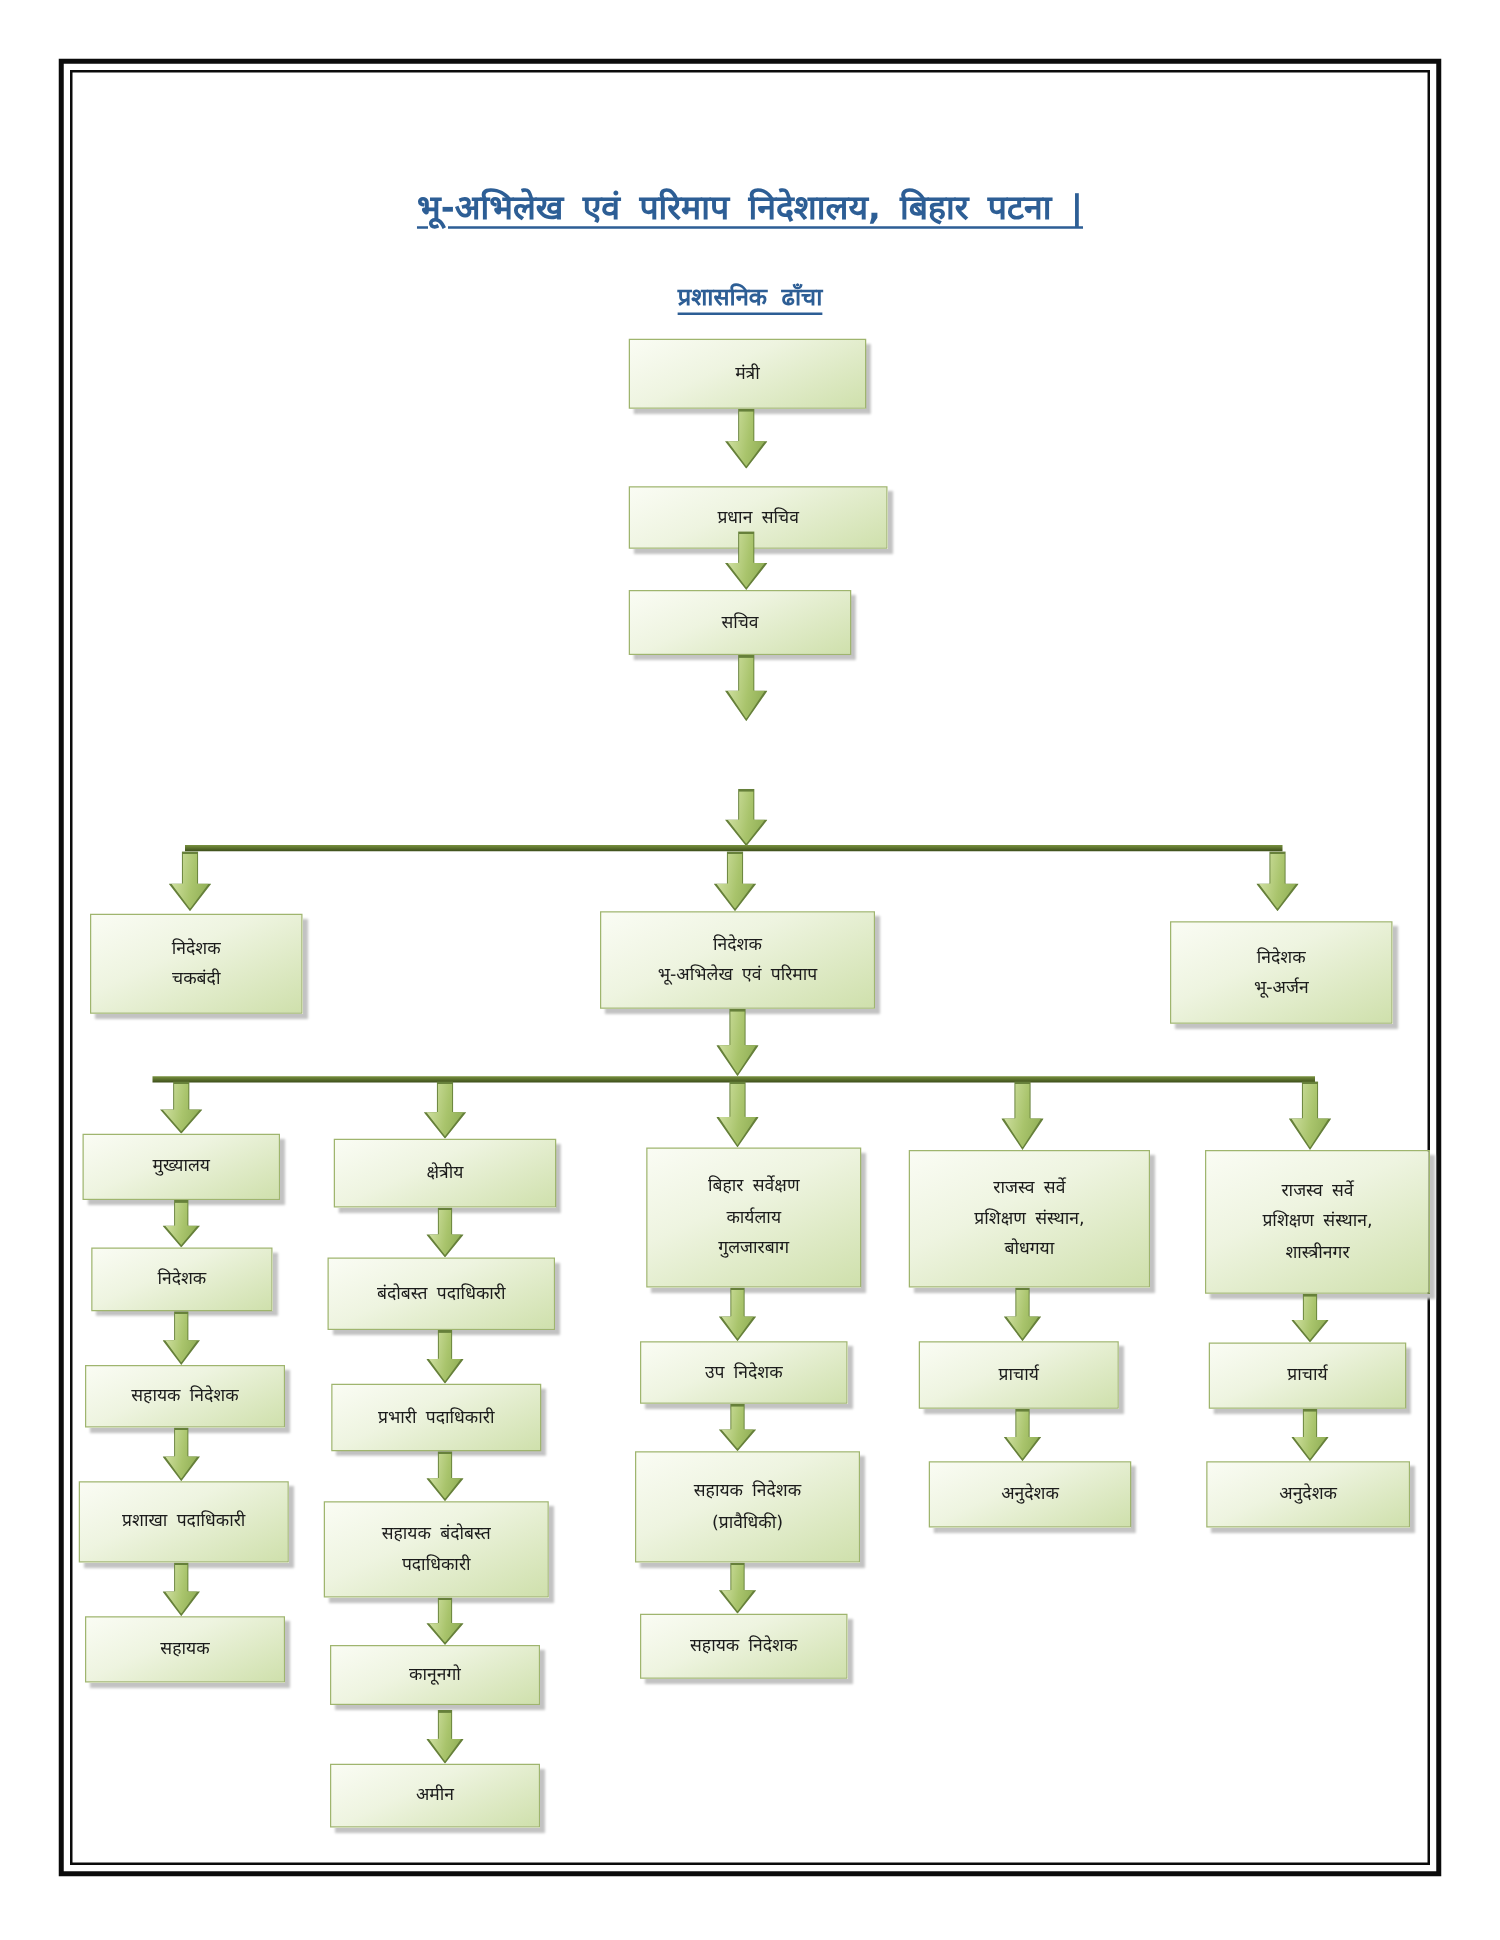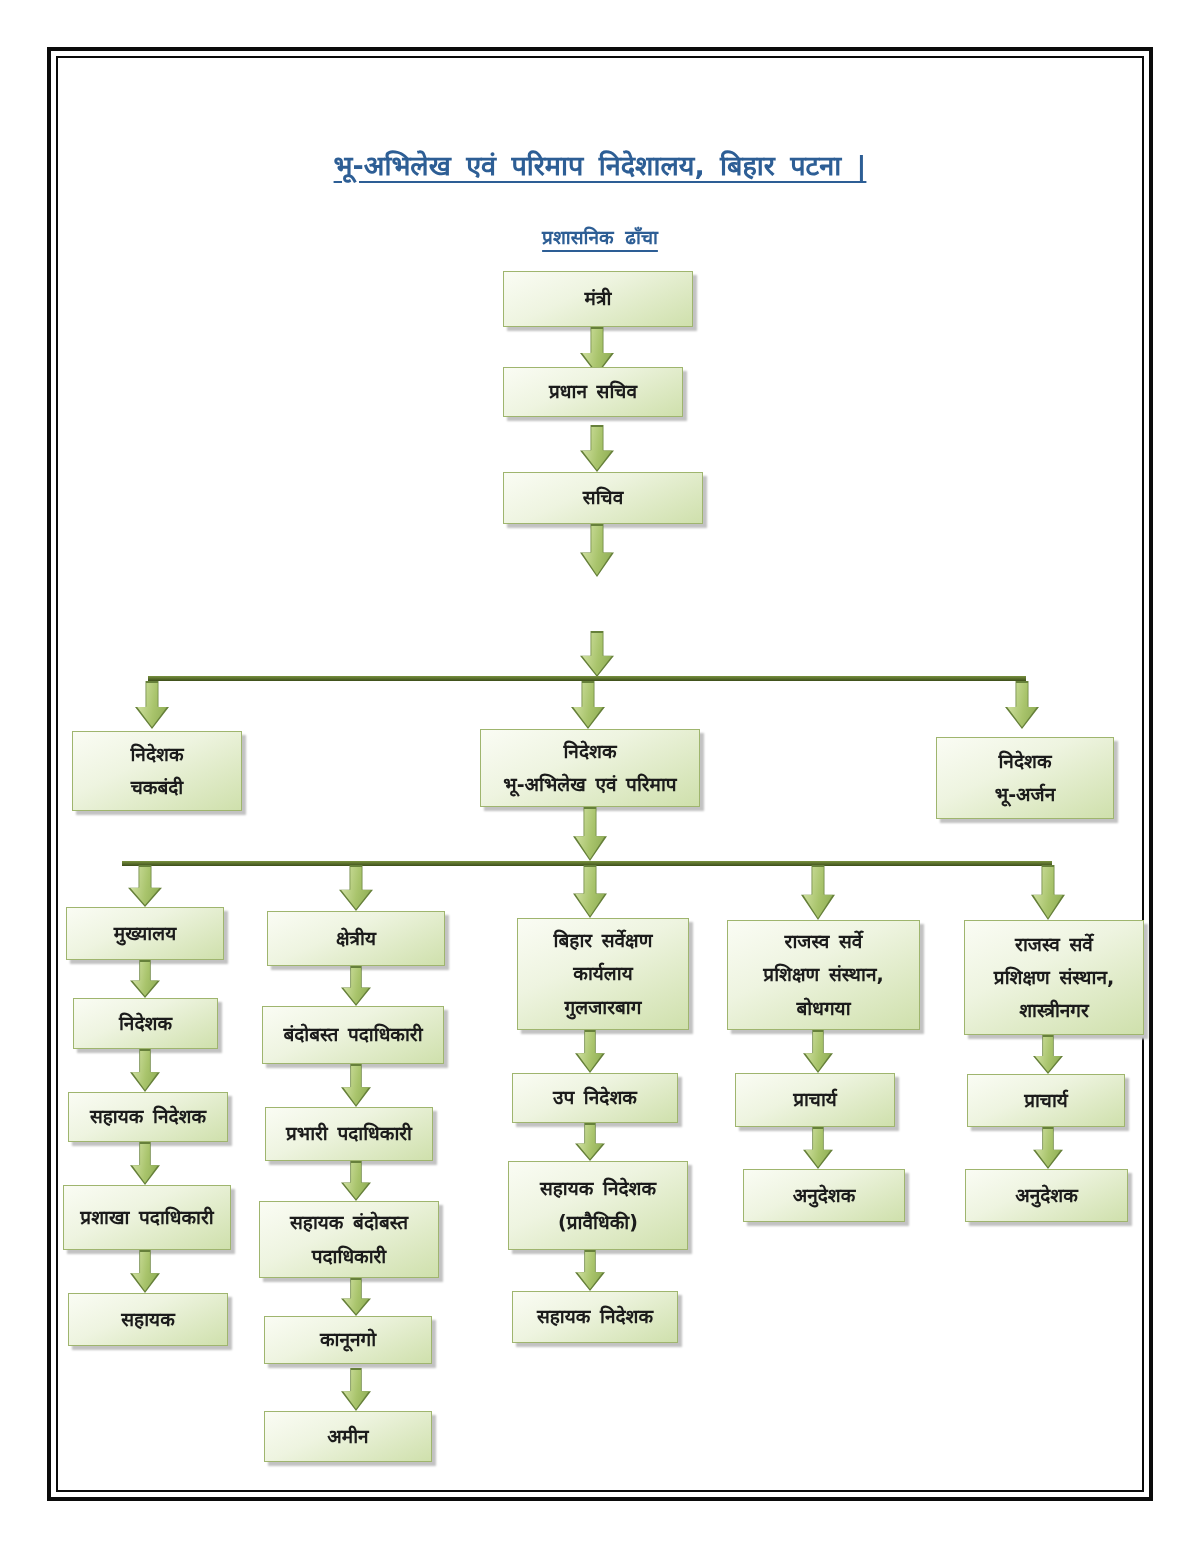--- a/index.html
+++ b/index.html
@@ -20,21 +20,21 @@
     color:#2d5e95;font-size:19px;font-weight:bold;word-spacing:5px;
     text-decoration:underline;text-underline-offset:6px;text-decoration-thickness:2px;
   }
   .node{
     position:absolute;
     background:linear-gradient(155deg,#fafcf4 0%,#eef4e0 40%,#cfe0ac 100%);
     border:1px solid #9fb56e;
     box-shadow:4px 4px 2px #c2c2c2;
     display:flex;align-items:center;justify-content:center;
     text-align:center;white-space:pre-line;
-    font-size:19px;font-weight:bold;color:#1b1b1b;line-height:1.75;word-spacing:3px;
+    font-size:14px;font-weight:normal;color:#1b1b1b;line-height:1.75;word-spacing:3px;
     box-sizing:border-box;
   }
   .arrow{
     position:absolute;
     clip-path:polygon(31% 0,69% 0,69% 54%,100% 54%,50% 100%,0 54%,31% 54%);
     background:#66803a;
   }
   .arrow::after{
     content:"";position:absolute;inset:2px;
     clip-path:polygon(31% 0,69% 0,69% 54%,100% 54%,50% 100%,0 54%,31% 54%);
@@ -48,23 +48,23 @@
 <div id="canvas">
 
   <div class="frame-outer"></div>
   <div class="frame-inner"></div>
 
   <div class="title">भू-अभिलेख एवं परिमाप निदेशालय, बिहार पटना |</div>
   <div class="subtitle">प्रशासनिक ढाँचा</div>
 
   <div class="node" style="left:503px;top:271px;width:190px;height:56px">मंत्री</div>
   <div class="arrow" style="left:580px;top:327px;width:34px;height:48px"></div>
-  <div class="node" style="left:503px;top:367px;width:180px;height:50px">प्रधान सचिव</div>
+  <div class="node" style="left:503px;top:389px;width:207px;height:50px">प्रधान सचिव</div>
   <div class="arrow" style="left:580px;top:425px;width:34px;height:47px"></div>
-  <div class="node" style="left:503px;top:472px;width:200px;height:52px">सचिव</div>
+  <div class="node" style="left:503px;top:472px;width:178px;height:52px">सचिव</div>
   <div class="arrow" style="left:580px;top:524px;width:34px;height:53px"></div>
   <div class="arrow" style="left:580px;top:631px;width:34px;height:46px"></div>
 
   <div class="hline" style="left:148px;top:676px;width:878px"></div>
   <div class="arrow" style="left:135px;top:681px;width:34px;height:48px"></div>
   <div class="arrow" style="left:571px;top:681px;width:34px;height:48px"></div>
   <div class="arrow" style="left:1005px;top:681px;width:34px;height:48px"></div>
 
   <div class="node" style="left:72px;top:731px;width:170px;height:80px">निदेशक
 चकबंदी</div>

